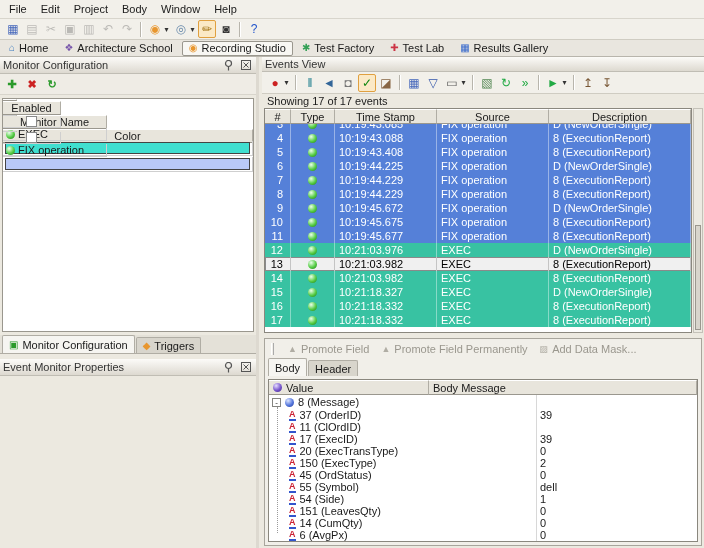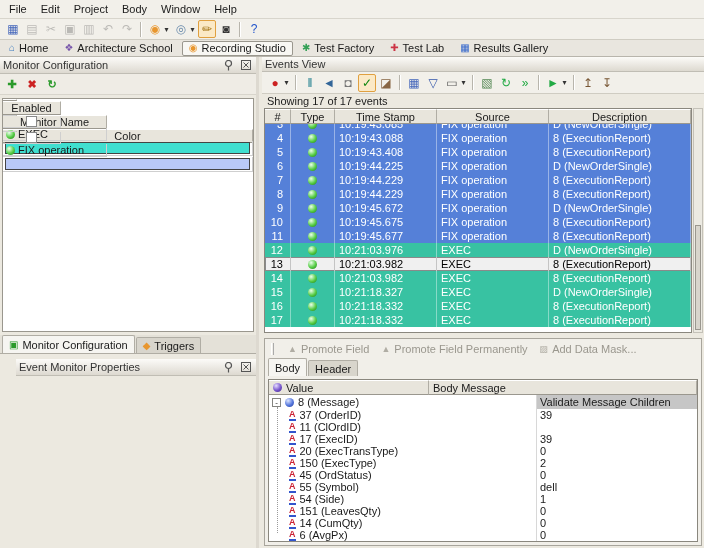--- a/index.html
+++ b/index.html
@@ -39,21 +39,21 @@
   .hcell { background:#e8e5dc; border-top:1px solid #ffffff; border-right:1px solid #b0ada4; border-bottom:1px solid #9a978e; display:flex; align-items:center; justify-content:center; }
   .w-gut { width:14px; } .w-en { width:58px; } .w-name { width:104px; } .w-color { flex:1; }
   .lt-row .cell { border-right:1px solid #cfcfcf; border-bottom:1px solid #cfcfcf; display:flex; align-items:center; justify-content:center; }
   .lt-row .cell.gut { background:#e8e5dc; border-right:1px solid #b0ada4; }
   .lt-row .cell.name { justify-content:flex-start; gap:3px; padding-left:3px; }
   .cb { width:11px; height:11px; background:#fff; border:1px solid #8a8a8a; }
   .swatch { flex:1; height:12px; margin:1px 2px; border:1px solid #444; }
   .lp-tabs { position:absolute; left:0; right:0; top:278px; height:19px; display:flex; align-items:flex-end; padding-left:2px; gap:1px; background:#e4e1d8; border-bottom:1px solid #b0ada4; }
   .lptab { display:flex; gap:4px; align-items:center; padding:1px 6px; height:16px; border:1px solid #b0ada4; border-bottom:none; background:#d8d5cc; border-radius:2px 2px 0 0; }
   .lptab.selected { background:#f6f5f1; height:18px; }
-  .lp-props { position:absolute; left:16px; right:0; top:302px; }
+  .lp-props { position:absolute; left:0; right:0; top:302px; }
 
   
   .events-panel { position:absolute; left:262px; top:57px; right:0; height:278px; background:#ece9e0; }
   .ev-title { height:15px; }
   .ev-toolbar { height:22px; }
   .ev-status { height:13px; padding:1px 5px; }
   .ev-table { position:absolute; left:2px; right:12px; top:51px; bottom:2px; background:#fff; border:1px solid #8a877e; overflow:hidden; }
   .ev-header { display:flex; height:15px; }
   .c-num { width:26px; } .c-type { width:44px; } .c-time { width:102px; } .c-src { width:112px; } .c-desc { flex:1; }
   .ev-row { display:flex; height:14px; align-items:center; color:#fff; }
@@ -542,21 +542,20 @@
           <span class="hcell t-msg" data-name="body-message-column-header">Body Message</span>
         </div>
         <div class="tree-body" data-name="tree-body">
           <div class="guide" data-name="tree-guide-line"></div>
           <div class="tree-row root" data-name="message-root-row">
             <span class="tl" data-name="message-root-label-cell">
               <span class="expander" data-name="collapse-toggle-icon">-</span>
               <span class="node-icon" data-name="message-node-icon"></span>
               <span data-name="message-root-label">8 (Message)</span>
             </span>
-            <span class="tv" data-name="message-root-value">Validate Message Children</span>
           </div>
           <div data-name="field-rows">
 
               <div class="tree-row" data-name="field-row">
                 <span class="tl" data-name="field-label-cell">
                   <span class="field-icon" data-name="fix-field-icon">A</span>
                   <span data-name="field-label">37 (OrderID)</span>
                 </span>
                 <span class="tv" data-name="field-value">39</span>
               </div>

